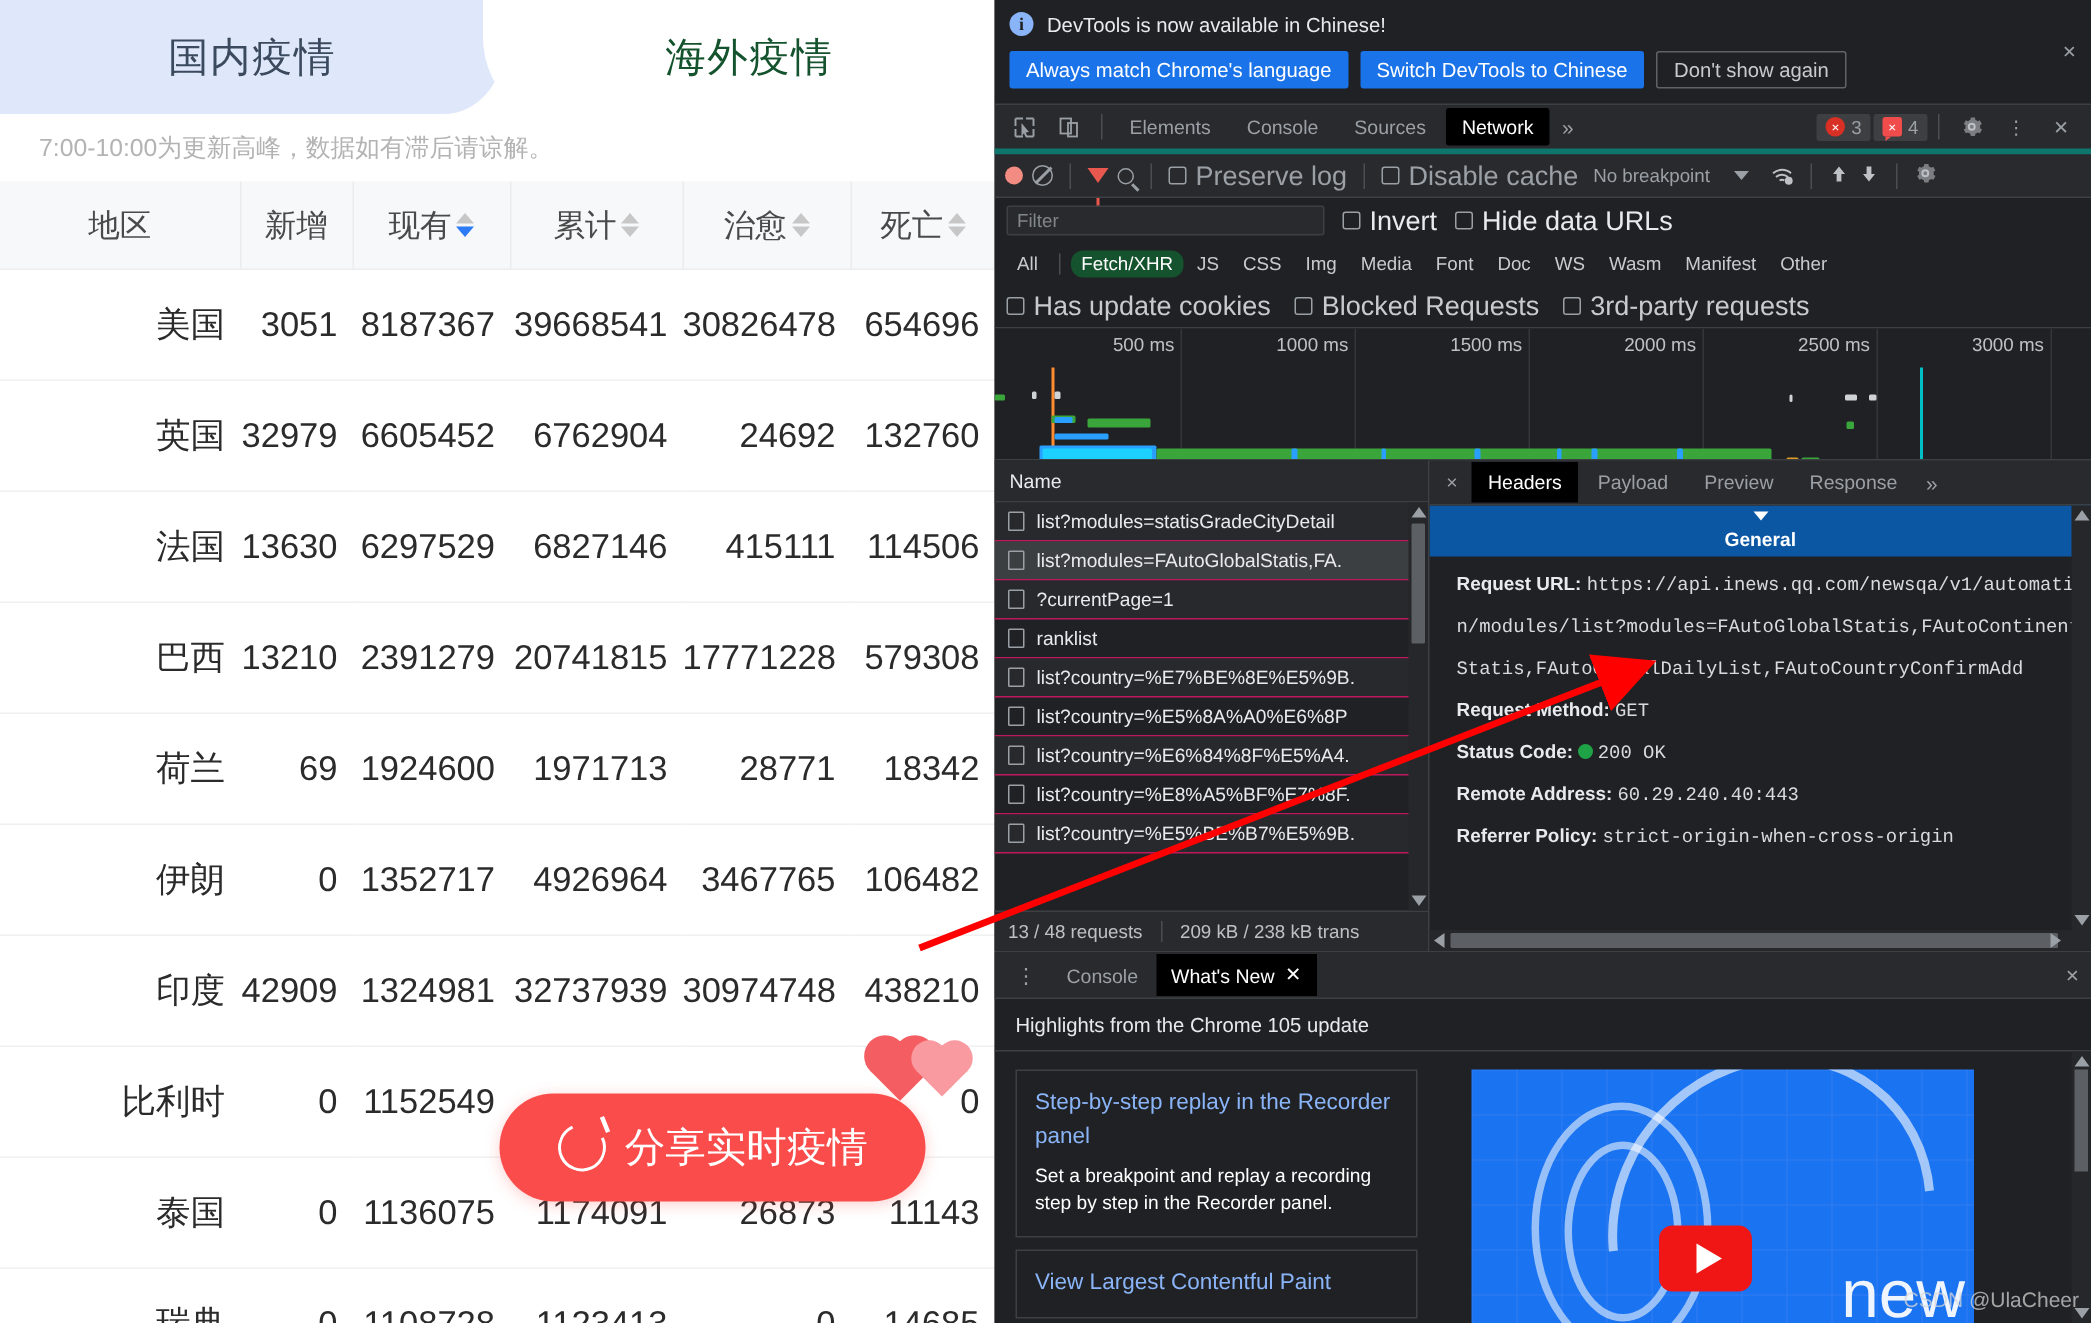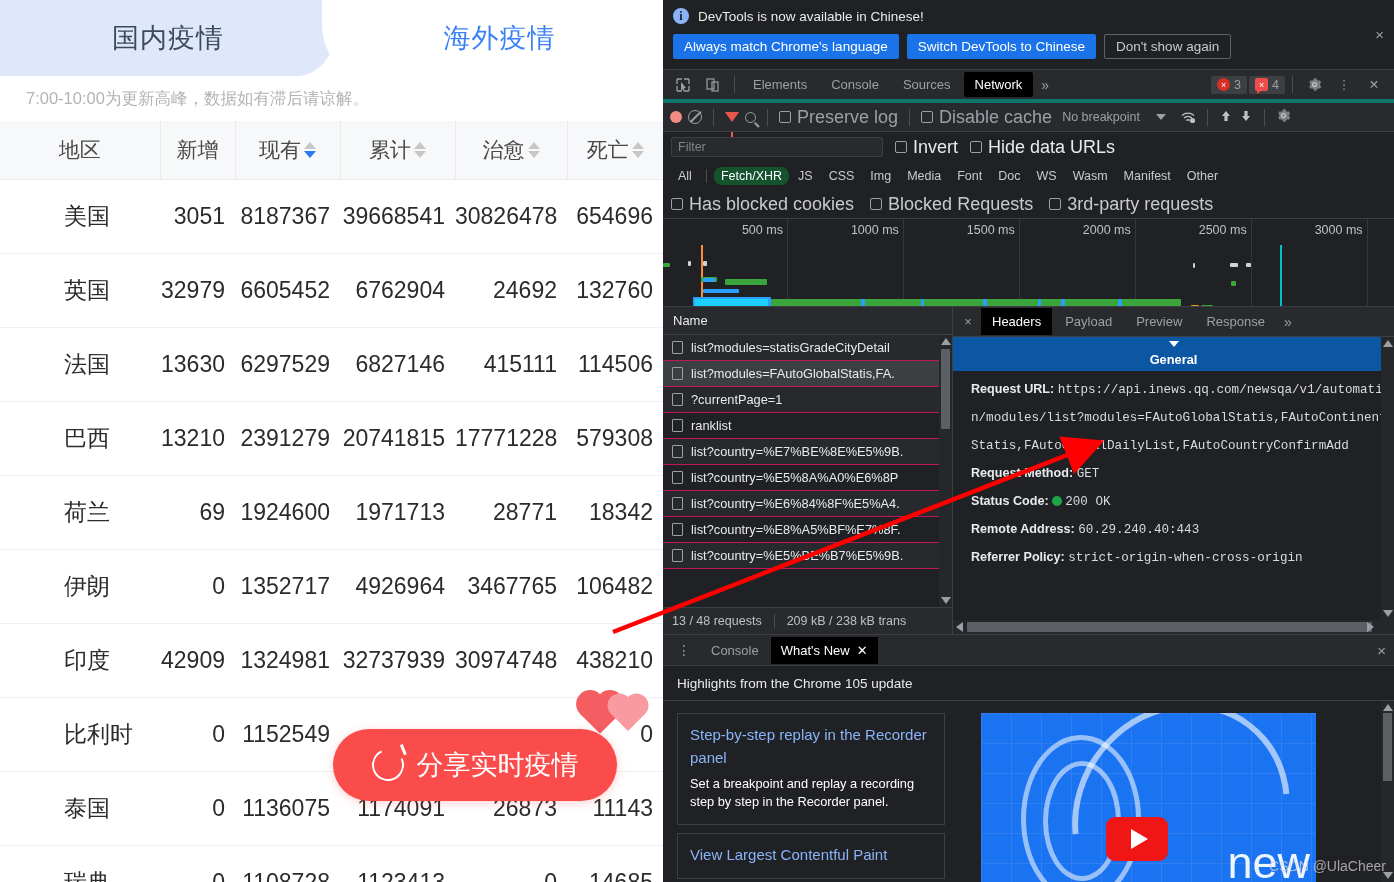--- a/index.html
+++ b/index.html
@@ -26,21 +26,21 @@
   .tab-blue-bg:after{
     content:""; position:absolute; right:-26px; top:0; width:40px; height:76px;
     background:#ffffff; border-bottom-left-radius: 40px 52px;
   }
   .tab {
     position: absolute; top: 0; height: 76px; display: flex;
     align-items: center; justify-content: center;
     font-size: 27px; letter-spacing: 1px; cursor: pointer;
   }
   .tab-domestic { left: 0; width: 336px; color: #3b4a5e; }
-  .tab-overseas { left: 336px; width: 327px; color: #3b82f6; }
+  .tab-overseas { left: 336px; width: 327px; color: #14532d; }
 
   .notice {
     height: 45px; display: flex; align-items: center;
     padding-left: 26px; font-size: 16.5px; color: #b3b3b3;
   }
 
   
   table.covid { width: 663px; border-collapse: collapse; table-layout: fixed; }
   table.covid thead th {
     background: #f7f8fa; height: 58px; font-weight: normal;
@@ -55,21 +55,21 @@
     width: 0; height: 0; border-left: 6px solid transparent; border-right: 6px solid transparent;
   }
   .arw-up { border-bottom: 7px solid #c7c7c7; }
   .arw-dn { border-top: 7px solid #c7c7c7; }
   .sorter.desc .arw-dn { border-top-color: #2d7bf4; }
   table.covid tbody td {
     height: 74px; font-size: 23px; color: #2b2b2b;
     border-bottom: 1px solid #f0f0f0; text-align: right;
     padding-right: 10px; white-space: nowrap;
   }
-  table.covid tbody td.region { text-align: left; padding-left: 64px; font-size: 23px; }
+  table.covid tbody td.region { text-align: right; padding-left: 40px; font-size: 23px; }
   col.c-region { width: 160px; } col.c-new { width: 75px; }
   col.c-cur { width: 105px; } col.c-total { width: 115px; }
   col.c-cure { width: 112px; } col.c-dead { width: 96px; }
 
   .share-btn {
     position: absolute; left: 333px; top: 729px;
     width: 284px; height: 72px; border-radius: 36px;
     background: #fb4c4c; color: #ffffff; font-size: 27px;
     display: flex; align-items: center; justify-content: center; gap: 13px;
     cursor: pointer; z-index: 6; box-shadow: 0 2px 10px rgba(250,70,70,.25);
@@ -582,21 +582,21 @@
         <span class="type-chip">Doc</span>
         <span class="type-chip">WS</span>
         <span class="type-chip">Wasm</span>
         <span class="type-chip">Manifest</span>
         <span class="type-chip">Other</span>
       </div>
 
     <div class="dt-blockrow">
       <label class="chk-label">
         <span class="cbx"></span>
-        <span>Has blocked cookies</span>
+        <span>Has update cookies</span>
       </label>
       <label class="chk-label">
         <span class="cbx"></span>
         <span>Blocked Requests</span>
       </label>
       <label class="chk-label">
         <span class="cbx"></span>
         <span>3rd-party requests</span>
       </label>
     </div>

